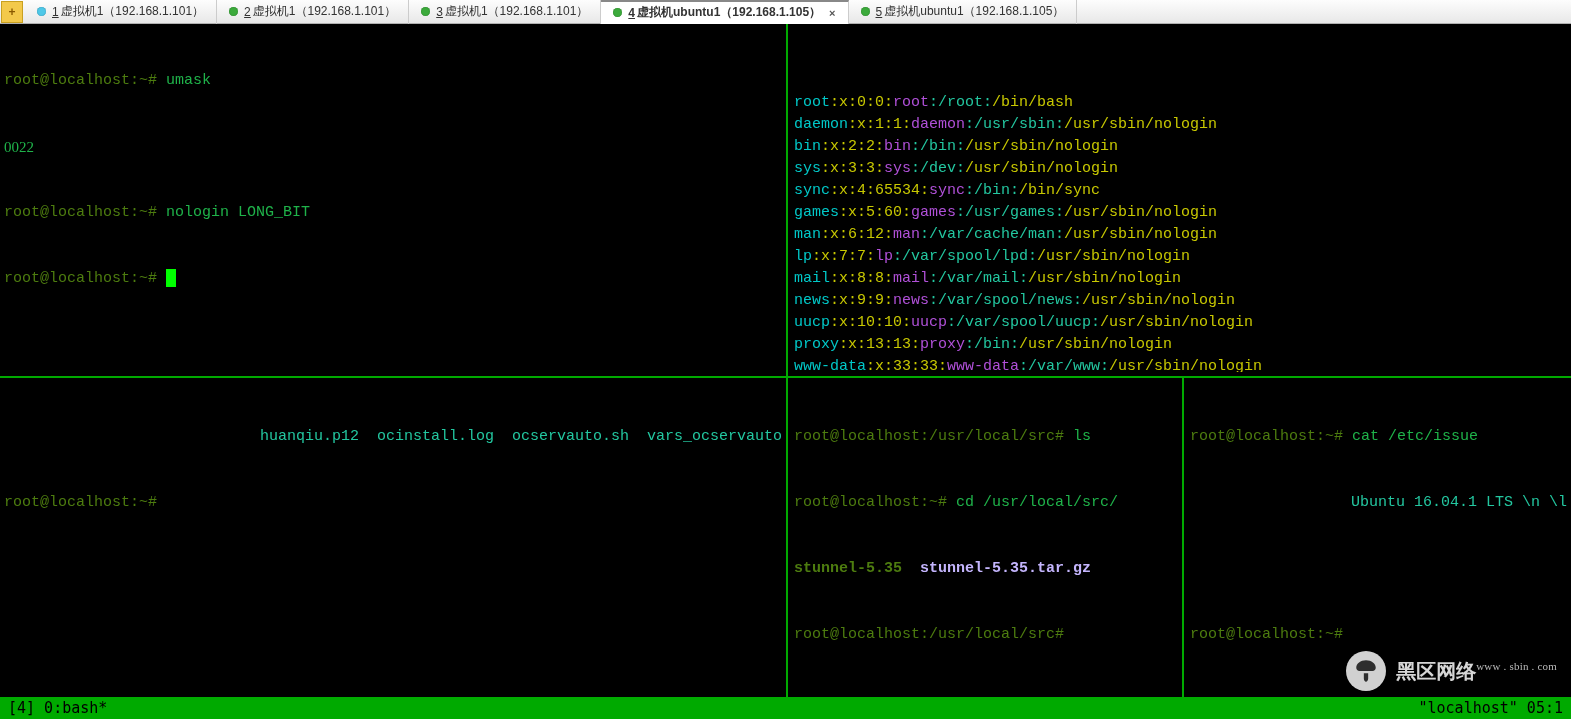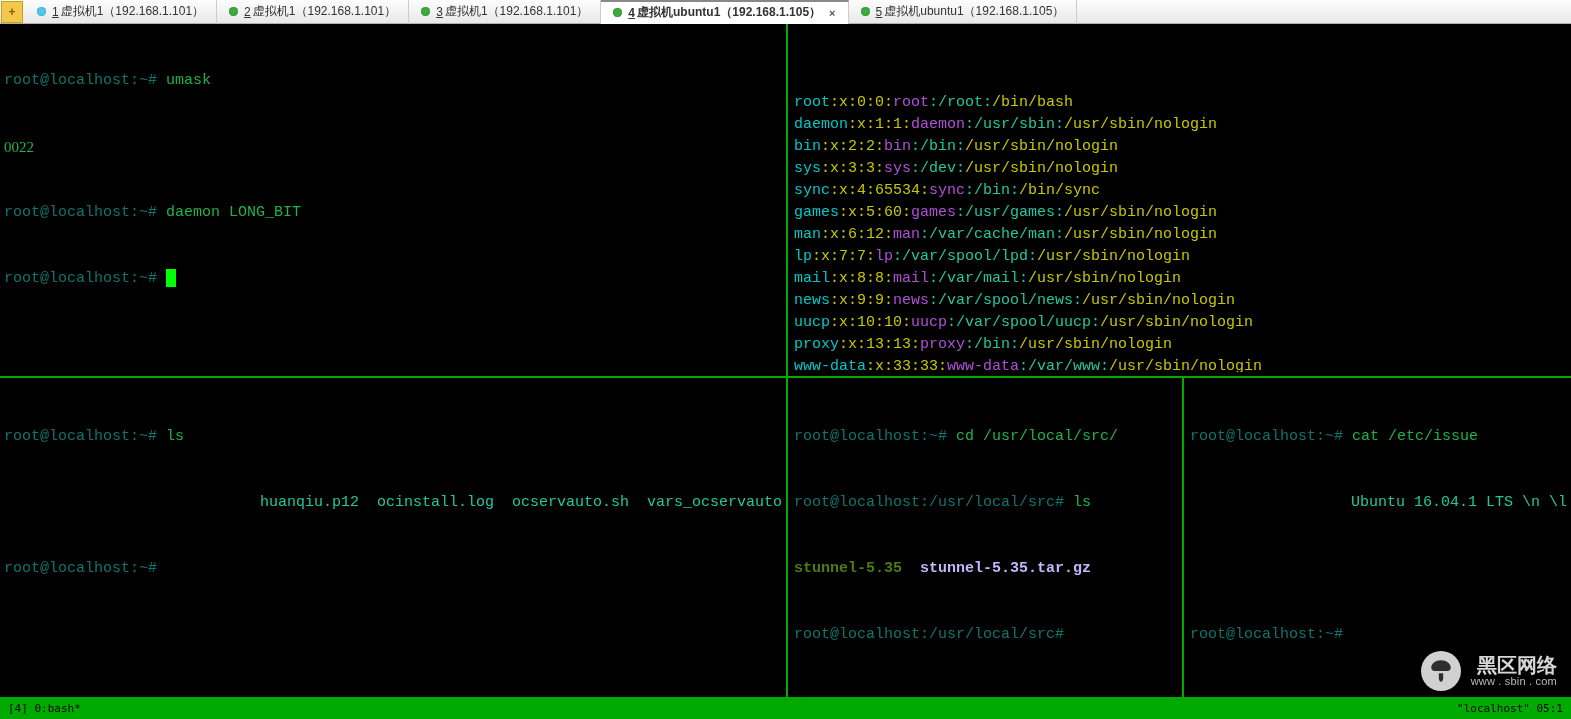--- a/index.html
+++ b/index.html
@@ -59,64 +59,64 @@
     position:absolute;
     background:#000;
     white-space:pre;
     line-height:22px;
     padding:2px 4px;
     overflow:hidden;
   }
   .vline { position:absolute; width:2px; background:#00aa00; top:0; }
   .hline { position:absolute; height:2px; background:#00aa00; left:0; right:0;}
   
-  .prompt-user { color:#0f766e; }
+  .prompt-user { color:#4d7c0f; }
   .prompt-cmd  { color:#1fb34a; }
   .out-green   { color:#1fb34a;font-family:Liberation Serif, serif; }
   .out-teal    { color:#23c7a0;text-align:right; }
   .blue        { color:#4d7c0f; }
   .red         { color:#c4b5fd; }
   .cyan        { color:#00c8c8; }
   .magenta     { color:#b050d8; }
   .yellow      { color:#c8c800; }
   
   .cursor {
     display:inline-block; width:10px; height:18px;
     background:#00ff00; vertical-align:middle;
   }
   
   .status-bar {
     position:absolute; left:0; right:0; bottom:0;
     height:22px;
     background:#00aa00;
     color:#000;
     font-family:"Consolas",monospace;
-    font-size:11px;
+    font-size:15px;
     display:flex; align-items:center;
     padding:0 8px;
     justify-content:space-between;
   }
   .watermark {
     position:absolute;
     right:14px; bottom:28px;
     display:flex; align-items:center;
     gap:10px;
     opacity:0.9;
     pointer-events:none;
   }
   .watermark .logo {
     width:40px; height:40px;
     border-radius:50%;
     background:#e8e8e8;
     display:flex; align-items:center; justify-content:center;
   }
   .watermark .logo svg{ width:26px; height:26px; fill:#333;}
   .watermark .txt {
-    color:#eee; font-family:Liberation Sans, sans-serif;
-    display:flex; flex-direction:column; line-height:1.05;text-align:right;
+    color:#eee; font-family:Liberation Serif, serif;
+    display:flex; flex-direction:row; line-height:1.05;
   }
   .watermark .txt .cn{ font-size:20px; font-weight:bold;}
   .watermark .txt .en{ font-size:11px; letter-spacing:0.2px; color:#ccc;}
   
   .passwd-line span{white-space:pre;}
 </style>
 </head>
 <body>
 
 <div class="tab-bar">
@@ -147,46 +147,45 @@
     <span class="num">5</span>
     <span> 虚拟机ubuntu1（192.168.1.105）</span>
   </div>
 </div>
 
 <div class="term-area">
 
   <div class="pane" style="left:0;top:0;width:786px;height:348px">
     <div><span class="prompt-user">root@localhost:~#</span><span class="prompt-cmd"> umask</span></div>
     <div class="out-green">0022</div>
-    <div><span class="prompt-user">root@localhost:~#</span><span class="prompt-cmd"> daemon LONG_BIT</span></div>
+    <div><span class="prompt-user">root@localhost:~#</span><span class="prompt-cmd"> nologin LONG_BIT</span></div>
     <div><span class="prompt-user">root@localhost:~#</span><span class="prompt-cmd"> </span><span class="cursor"></span></div>
   </div>
 
   <div class="pane" style="left:790px;top:0;right:0;height:348px" id="passwd-pane">
     
     <div id="passwd-lines"><div class="passwd-line"><span class="cyan">root</span><span class="yellow">:x:0:0:</span><span class="magenta">root</span><span class="out-teal">:/root:</span><span class="yellow">/bin/bash</span></div><div class="passwd-line"><span class="cyan">daemon</span><span class="yellow">:x:1:1:</span><span class="magenta">daemon</span><span class="out-teal">:/usr/sbin:</span><span class="yellow">/usr/sbin/nologin</span></div><div class="passwd-line"><span class="cyan">bin</span><span class="yellow">:x:2:2:</span><span class="magenta">bin</span><span class="out-teal">:/bin:</span><span class="yellow">/usr/sbin/nologin</span></div><div class="passwd-line"><span class="cyan">sys</span><span class="yellow">:x:3:3:</span><span class="magenta">sys</span><span class="out-teal">:/dev:</span><span class="yellow">/usr/sbin/nologin</span></div><div class="passwd-line"><span class="cyan">sync</span><span class="yellow">:x:4:65534:</span><span class="magenta">sync</span><span class="out-teal">:/bin:</span><span class="yellow">/bin/sync</span></div><div class="passwd-line"><span class="cyan">games</span><span class="yellow">:x:5:60:</span><span class="magenta">games</span><span class="out-teal">:/usr/games:</span><span class="yellow">/usr/sbin/nologin</span></div><div class="passwd-line"><span class="cyan">man</span><span class="yellow">:x:6:12:</span><span class="magenta">man</span><span class="out-teal">:/var/cache/man:</span><span class="yellow">/usr/sbin/nologin</span></div><div class="passwd-line"><span class="cyan">lp</span><span class="yellow">:x:7:7:</span><span class="magenta">lp</span><span class="out-teal">:/var/spool/lpd:</span><span class="yellow">/usr/sbin/nologin</span></div><div class="passwd-line"><span class="cyan">mail</span><span class="yellow">:x:8:8:</span><span class="magenta">mail</span><span class="out-teal">:/var/mail:</span><span class="yellow">/usr/sbin/nologin</span></div><div class="passwd-line"><span class="cyan">news</span><span class="yellow">:x:9:9:</span><span class="magenta">news</span><span class="out-teal">:/var/spool/news:</span><span class="yellow">/usr/sbin/nologin</span></div><div class="passwd-line"><span class="cyan">uucp</span><span class="yellow">:x:10:10:</span><span class="magenta">uucp</span><span class="out-teal">:/var/spool/uucp:</span><span class="yellow">/usr/sbin/nologin</span></div><div class="passwd-line"><span class="cyan">proxy</span><span class="yellow">:x:13:13:</span><span class="magenta">proxy</span><span class="out-teal">:/bin:</span><span class="yellow">/usr/sbin/nologin</span></div><div class="passwd-line"><span class="cyan">www-data</span><span class="yellow">:x:33:33:</span><span class="magenta">www-data</span><span class="out-teal">:/var/www:</span><span class="yellow">/usr/sbin/nologin</span></div></div>
     
   </div>
 
   <div class="hline" style="top:352px"></div>
 
   <div class="vline" style="left:786px;top:0;height:352px"></div>
 
   <div class="vline" style="left:786px;top:354px;height:340px"></div>
   <div class="vline" style="left:1182px;top:354px;height:340px"></div>
 
   <div class="pane" style="left:0;top:356px;width:786px;height:316px">
-    <div><span class="prompt-user">root@localhost:~#</span><span class="prompt-cmd"> ls</span></div>
     <div class="out-teal">huanqiu.p12  ocinstall.log  ocservauto.sh  vars_ocservauto</div>
     <div><span class="prompt-user">root@localhost:~#</span></div>
   </div>
 
   <div class="pane" style="left:790px;top:356px;width:390px;height:316px">
+    <div><span class="prompt-user">root@localhost:/usr/local/src#</span><span class="prompt-cmd"> ls</span></div>
     <div style="white-space:pre-wrap;word-break:break-all;"><span class="prompt-user">root@localhost:~#</span><span class="prompt-cmd"> cd /usr/local/src/</span></div>
-    <div><span class="prompt-user">root@localhost:/usr/local/src#</span><span class="prompt-cmd"> ls</span></div>
     <div><span class="blue" style="font-weight:bold">stunnel-5.35</span><span>  </span><span class="red" style="font-weight:bold">stunnel-5.35.tar.gz</span></div>
     <div><span class="prompt-user">root@localhost:/usr/local/src#</span></div>
   </div>
 
   <div class="pane" style="left:1186px;top:356px;right:0;height:316px">
     <div><span class="prompt-user">root@localhost:~#</span><span class="prompt-cmd"> cat /etc/issue</span></div>
     <div class="out-teal">Ubuntu 16.04.1 LTS \n \l</div>
     <div>&nbsp;</div>
     <div><span class="prompt-user">root@localhost:~#</span></div>
   </div>

